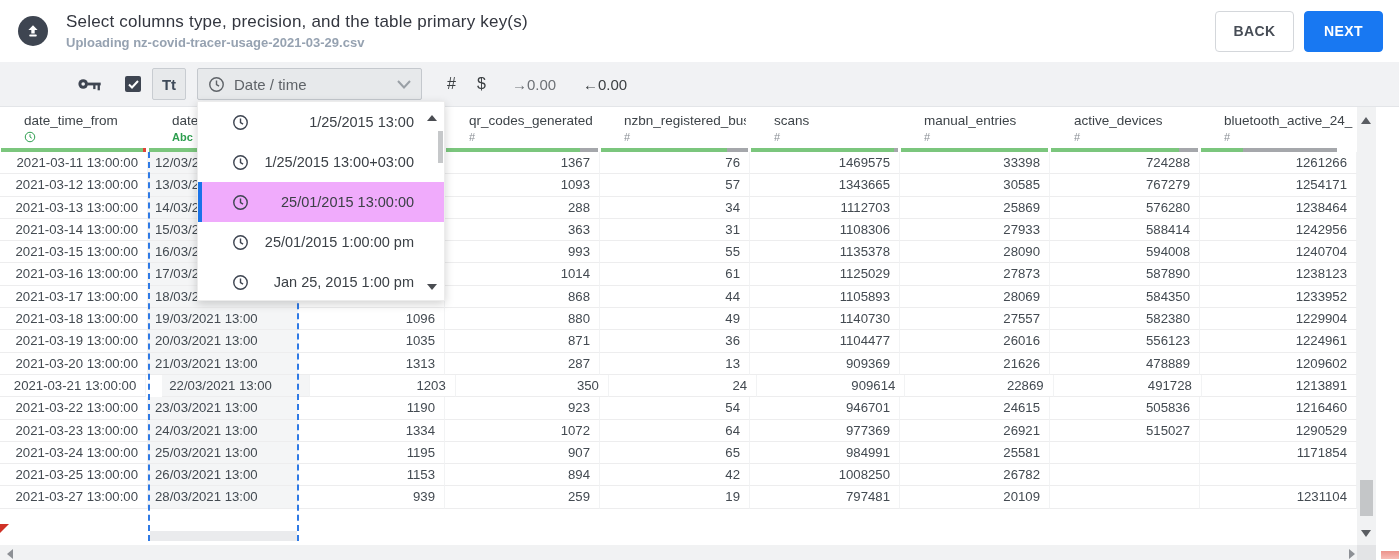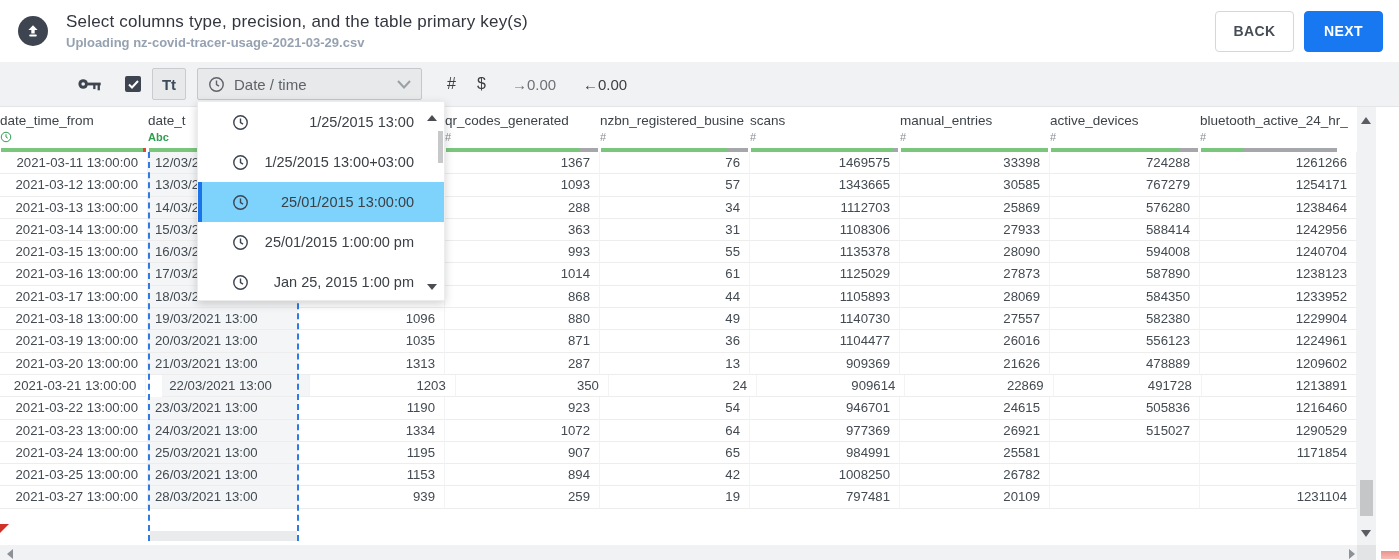--- a/index.html
+++ b/index.html
@@ -34,21 +34,21 @@
   .type-dd .dd-label { font-size:15px; color:#5f6368; margin-left:9px; flex:1 1 auto; }
   .tb-glyph { font-size:16px; font-weight:500; color:#3c4043; cursor:pointer; }
   .glyph-num  { left:447px; }
   .glyph-cur  { left:477px; }
   .glyph-inc  { left:512px; font-size:15px; color:#6d7176; }
   .glyph-dec  { left:583px; font-size:15px; color:#3c4043; }
 
   
   .grid { position:absolute; left:0; top:107px; width:1357px; }
   .ghead { display:flex; height:45px; background:#fff; }
-  .hcell { position:relative; height:45px; padding:6px 4px 0 0; }
+  .hcell { position:relative; height:45px; padding:6px 4px 0 24px; }
   .hname { display:block; font-size:13.5px; color:#3d4348; white-space:nowrap; overflow:hidden; }
   .hmark { display:block; margin-top:3px; height:13px; font-size:11px; line-height:13px; }
   .hmark.abc  { color:#2e9e4f; font-weight:700; }
   .hmark.hash { color:#8b9096; }
   .hbar { position:absolute; left:1px; right:2px; bottom:0; height:4px; display:flex; }
   .hbar .green { background:#7bc67d; }
   .hbar .gray  { background:#a5a7ab; }
   .hbar .red   { background:#e04438; }
   .grow { display:flex; height:22.3px; }
   .cell { height:22.3px; line-height:21.5px; font-size:13.2px; white-space:nowrap; overflow:hidden;
@@ -63,21 +63,21 @@
   .selblock { position:absolute; left:150px; top:531px; width:147px; height:10px; background:#eaebed; z-index:2; }
   .redflag { position:absolute; left:0; top:524px; width:0; height:0;
              border-top:9px solid #cf3126; border-right:9px solid transparent; z-index:2; }
 
   
   .ddmenu { position:absolute; left:197px; top:101px; width:248px; height:200px; background:#fff;
             border:1px solid #ececec; box-shadow:0 3px 9px rgba(0,0,0,.18); z-index:10; }
   .dditem { position:relative; height:40px; display:flex; align-items:center;
             padding:0 30px 0 34px; cursor:pointer; }
   .dditem .lbl { flex:1 1 auto; text-align:right; font-size:14.5px; color:#3b4046; white-space:nowrap; }
-  .dditem.selected { background:#7dd3fc;gap:24px; }
+  .dditem.selected { background:#f0abfc;gap:24px; }
   .dditem.selected::before { content:""; position:absolute; left:0; top:0; bottom:0; width:4px; background:#1a73e8; }
   .dditem svg { margin-right:8px; flex:0 0 auto; }
   .dd-up   { position:absolute; right:7px; top:13px;    width:0; height:0;
              border-left:5px solid transparent; border-right:5px solid transparent; border-bottom:6px solid #4a4d52; }
   .dd-down { position:absolute; right:7px; bottom:10px; width:0; height:0;
              border-left:5px solid transparent; border-right:5px solid transparent; border-top:6px solid #4a4d52; }
   .dd-thumb { position:absolute; right:1px; top:29px; width:5px; height:32px; background:#c6c8ca; }
 
   
   .vscroll { position:absolute; left:1357px; top:107px; width:19px; height:438px; background:#f1f2f3; z-index:4; }

